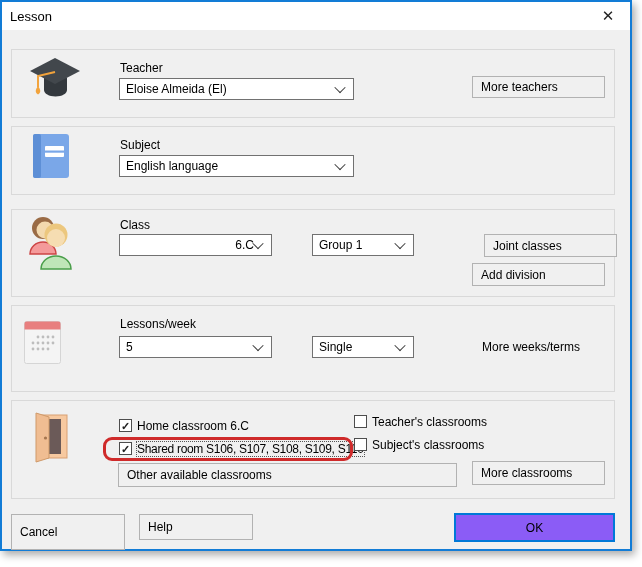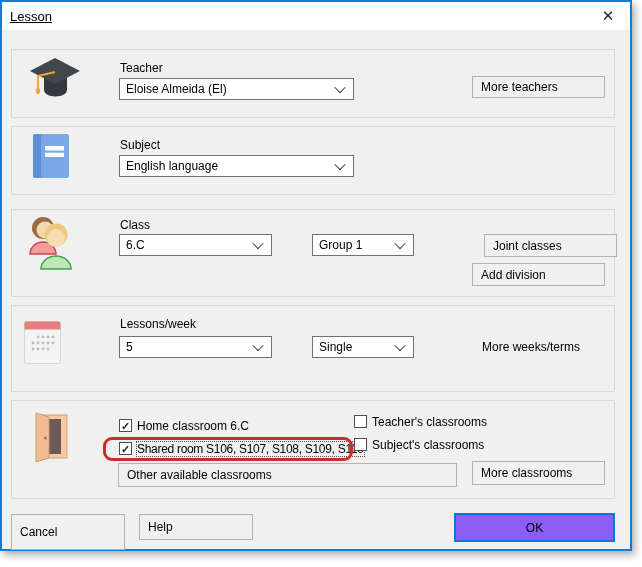--- a/index.html
+++ b/index.html
@@ -1,20 +1,20 @@
 <!DOCTYPE html>
 <html style="--accent: #0078d7; --annotation: #cf2a2a; --window-border: #127cd6;"><head>
 <meta charset="utf-8">
 <style>
   html,body{margin:0;padding:0;background:#fff;font-family:"Liberation Sans",sans-serif;font-size:12px;color:#000;}
   .canvas{position:relative;width:642px;height:567px;background:#fff;overflow:hidden;}
   .window{position:absolute;left:0;top:0;width:632px;height:551px;background:#f0f0f0;
           border:2px solid var(--window-border,#127cd6);box-sizing:border-box;
           box-shadow:3px 4px 8px rgba(0,0,0,0.33);}
-  .titlebar{position:absolute;left:0;top:0;right:0;height:28px;background:#ffffff;display:flex;align-items:center;text-decoration:underline;}
+  .titlebar{position:absolute;left:0;top:0;right:0;height:28px;background:#ffffff;display:flex;align-items:center;}
   .title{margin-left:8px;font-size:13px;}
   .close{position:absolute;right:2px;top:0;width:40px;height:28px;display:flex;align-items:center;justify-content:center;
          font-size:15px;color:#222;cursor:pointer;}
   .panel{position:absolute;left:9px;width:604px;border:1px solid #d9d9d9;box-sizing:border-box;background:#f0f0f0;}
   .lbl{position:absolute;white-space:nowrap;}
   .combo{position:absolute;height:22px;background:#fff;border:1px solid #717171;box-sizing:border-box;
          display:flex;align-items:center;justify-content:space-between;padding:0 9px 0 6px;cursor:default;}
   .combo-text{white-space:nowrap;overflow:hidden;}
   .chev{flex:none;width:7px;height:7px;border-right:1.3px solid #3c3c3c;border-bottom:1.3px solid #3c3c3c;
         transform:rotate(45deg) translate(-1px,-1px);}
@@ -78,21 +78,21 @@
     <div class="panel" style="top:207px;height:88px;"></div>
     <svg class="icon" style="left:24px;top:211px;" width="54" height="60" viewBox="0 0 54 60">
       <circle cx="17" cy="15" r="11" fill="#9a6b45"></circle>
       <circle cx="19" cy="17" r="8.5" fill="#f3d9ae"></circle>
       <path d="M4,41 a13,12 0 0 1 26,0 z" fill="#f49a9a" stroke="#cc4444" stroke-width="1.5"></path>
       <circle cx="30" cy="22" r="11.5" fill="#ecc77e"></circle>
       <circle cx="30" cy="25" r="9" fill="#f6ddb2"></circle>
       <path d="M15,56 a15,13 0 0 1 30,0 z" fill="#bfe6b8" stroke="#4a9e4a" stroke-width="1.5"></path>
     </svg>
     <div class="lbl" style="left:118px;top:216px;">Class</div>
-    <div class="combo" style="left:117px;top:232px;width:153px;">
+    <div class="combo" style="left:117px;top:232px;width:153px;justify-content:flex-end;">
       <span class="combo-text">6.C</span>
       <span class="chev"></span>
     </div>
     <div class="combo" style="left:310px;top:232px;width:102px;">
       <span class="combo-text">Group 1</span>
       <span class="chev"></span>
     </div>
     <div class="btn" style="left:470px;top:232px;width:133px;height:23px;margin-left:12px;">
       <span>Joint classes</span>
     </div>

